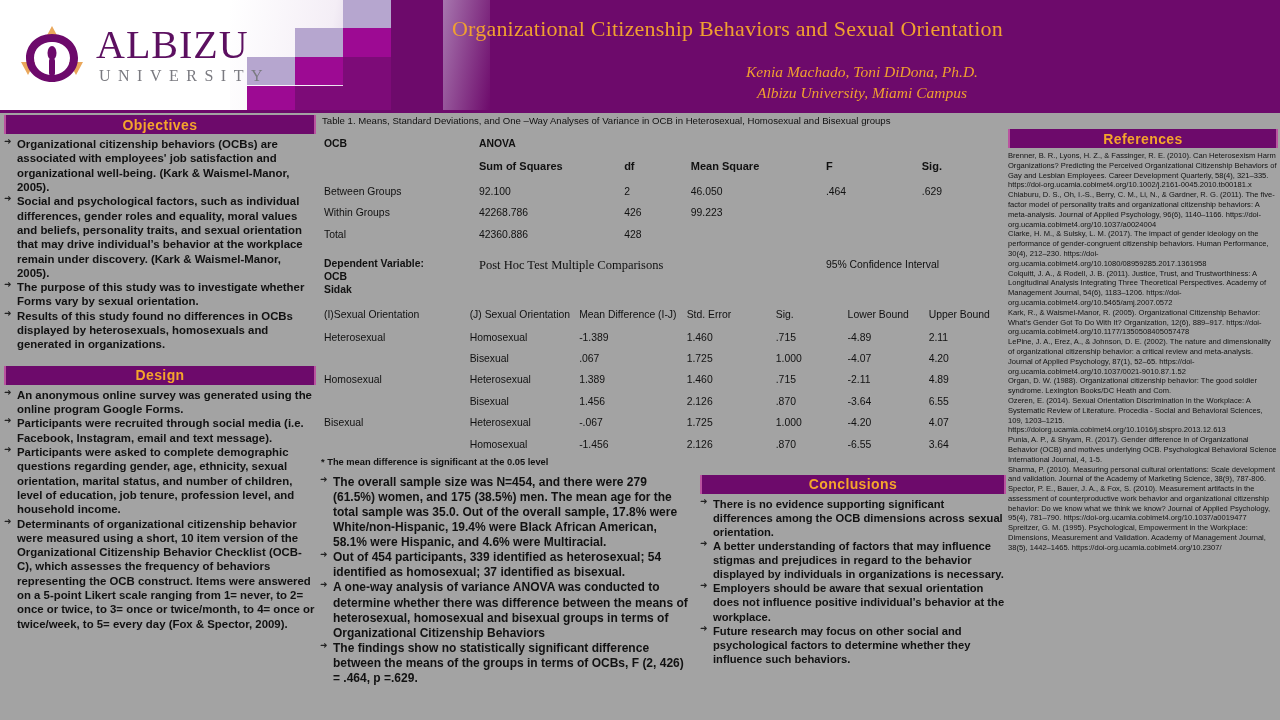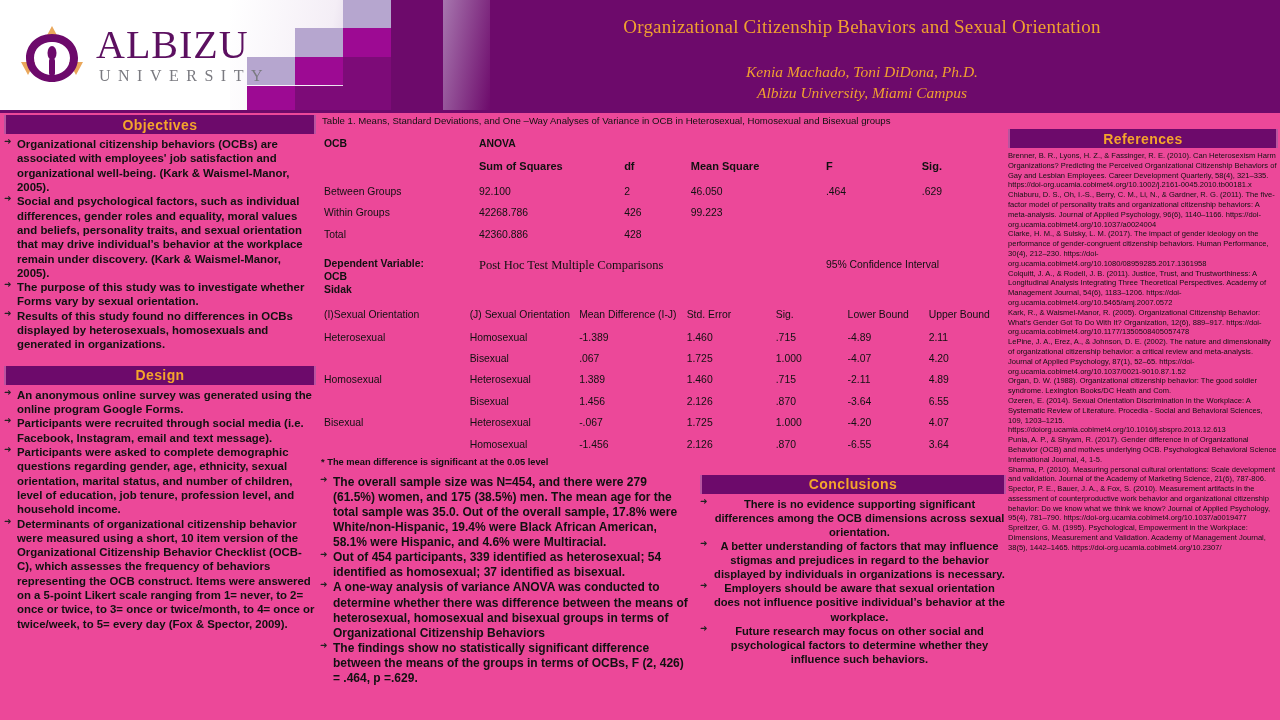--- a/index.html
+++ b/index.html
@@ -2,21 +2,21 @@
 <html><head>
 <meta charset="utf-8">
 <style>
   html,body{margin:0;padding:0;}
   body{
     width:1280px;height:720px;overflow:hidden;
     background:#ffffff;
     font-family:"Liberation Sans","DejaVu Sans",sans-serif;
     -webkit-font-smoothing:antialiased;
   }
-  .poster{position:relative;width:1280px;height:720px;background:#ec4899;}
+  .poster{position:relative;width:1280px;height:720px;background:#a3a3a3;}
 
   
   .header{position:relative;height:113px;width:1280px;overflow:hidden;background:#ffffff;}
   .hdr-purple{
     position:absolute;left:440px;top:0;width:840px;height:113px;
     background:#6d0a6b;
   }
   .hdr-grad{
     position:absolute;left:230px;top:0;width:260px;height:113px;
     background:linear-gradient(100deg,#ffffff 0%,#f4eef6 38%,#c9b6d6 62%,#6d0a6b 100%);
@@ -27,23 +27,23 @@
   .logo-text{display:flex;flex-direction:column;line-height:1;}
   .logo-name{
     font-family:"Liberation Serif","DejaVu Serif",serif;
     font-size:40px;letter-spacing:1px;color:#5c1060;font-weight:400;
   }
   .logo-sub{
     font-family:"Liberation Serif","DejaVu Serif",serif;
     font-size:16px;letter-spacing:7.5px;color:#7a7a80;margin-top:3px;padding-left:3px;
   }
   .hdr-title{
-    position:absolute;left:452px;top:16px;width:820px;text-align:center;
+    position:absolute;left:452px;top:16px;width:820px;
     font-family:"Liberation Serif","DejaVu Serif",serif;
-    font-size:19px;color:#f0a030;letter-spacing:.2px;
+    font-size:22px;color:#f0a030;letter-spacing:.2px;
   }
   .hdr-authors{
     position:absolute;left:452px;top:62px;width:820px;text-align:center;
     font-family:"Liberation Serif","DejaVu Serif",serif;
     font-style:italic;font-size:15.5px;color:#f0a030;line-height:1.35;
   }
   .hdr-rule{position:absolute;left:0;top:110px;width:1280px;height:3px;background:#6d0a6b;}
 
   
   .body-area{position:absolute;left:0;top:113px;width:1280px;height:695px;}
@@ -88,21 +88,21 @@
   .ci-lbl{font-weight:bold;font-size:10.4px;line-height:1.25;}
   .tbl-note{font-size:9.3px;font-weight:bold;color:#111;margin-top:2px;margin-left:1px;}
 
   
   .refs{font-size:7.55px;line-height:1.30;color:#111;margin-top:1px;}
   .refs p{margin:0;text-indent:0;}
 
   
   .mid-bottom{position:relative;display:flex;gap:12px;margin-top:8px;}
   .mid-results{width:368px;}
-  .mid-concl{width:306px;text-align:center;}
+  .mid-concl{width:306px;}
   .mid-results ul.blist li{font-size:12px;line-height:1.26;}
   .mid-concl ul.blist li{font-size:11.2px;line-height:1.26;}
 
   .colL .spacer{height:14px;}
 </style>
 </head>
 <body>
 
 <div class="poster">
 
@@ -333,20 +333,20 @@
       <div class="refs">
         <p>Brenner, B. R., Lyons, H. Z., &amp; Fassinger, R. E. (2010). Can Heterosexism Harm Organizations? Predicting the Perceived Organizational Citizenship Behaviors of Gay and Lesbian Employees. Career Development Quarterly, 58(4), 321–335. https://doi-org.ucamia.cobimet4.org/10.1002/j.2161-0045.2010.tb00181.x</p>
         <p>Chiaburu, D. S., Oh, I.-S., Berry, C. M., Li, N., &amp; Gardner, R. G. (2011). The five-factor model of personality traits and organizational citizenship behaviors: A meta-analysis. Journal of Applied Psychology, 96(6), 1140–1166. https://doi-org.ucamia.cobimet4.org/10.1037/a0024004</p>
         <p>Clarke, H. M., &amp; Sulsky, L. M. (2017). The impact of gender ideology on the performance of gender-congruent citizenship behaviors. Human Performance, 30(4), 212–230. https://doi-org.ucamia.cobimet4.org/10.1080/08959285.2017.1361958</p>
         <p>Colquitt, J. A., &amp; Rodell, J. B. (2011). Justice, Trust, and Trustworthiness: A Longitudinal Analysis Integrating Three Theoretical Perspectives. Academy of Management Journal, 54(6), 1183–1206. https://doi-org.ucamia.cobimet4.org/10.5465/amj.2007.0572</p>
         <p>Kark, R., &amp; Waismel-Manor, R. (2005). Organizational Citizenship Behavior: What’s Gender Got To Do With It? Organization, 12(6), 889–917. https://doi-org.ucamia.cobimet4.org/10.1177/1350508405057478</p>
         <p>LePine, J. A., Erez, A., &amp; Johnson, D. E. (2002). The nature and dimensionality of organizational citizenship behavior: a critical review and meta-analysis. Journal of Applied Psychology, 87(1), 52–65. https://doi-org.ucamia.cobimet4.org/10.1037/0021-9010.87.1.52</p>
         <p>Organ, D. W. (1988). Organizational citizenship behavior: The good soldier syndrome. Lexington Books/DC Heath and Com.</p>
         <p>Ozeren, E. (2014). Sexual Orientation Discrimination in the Workplace: A Systematic Review of Literature. Procedia - Social and Behavioral Sciences, 109, 1203–1215. https://doiorg.ucamia.cobimet4.org/10.1016/j.sbspro.2013.12.613</p>
         <p>Punia, A. P., &amp; Shyam, R. (2017). Gender difference in of Organizational Behavior (OCB) and motives underlying OCB. Psychological Behavioral Science International Journal, 4, 1-5.</p>
-        <p>Sharma, P. (2010). Measuring personal cultural orientations: Scale development and validation. Journal of the Academy of Marketing Science, 21(6), 787-806.</p>
+        <p>Sharma, P. (2010). Measuring personal cultural orientations: Scale development and validation. Journal of the Academy of Marketing Science, 38(9), 787-806.</p>
         <p>Spector, P. E., Bauer, J. A., &amp; Fox, S. (2010). Measurement artifacts in the assessment of counterproductive work behavior and organizational citizenship behavior: Do we know what we think we know? Journal of Applied Psychology, 95(4), 781–790. https://doi-org.ucamia.cobimet4.org/10.1037/a0019477</p>
         <p>Spreitzer, G. M. (1995). Psychological, Empowerment in the Workplace: Dimensions, Measurement and Validation. Academy of Management Journal, 38(5), 1442–1465. https://doi-org.ucamia.cobimet4.org/10.2307/</p>
       </div>
     </div>
 
   </div>
 </div>
 
 </body></html>

